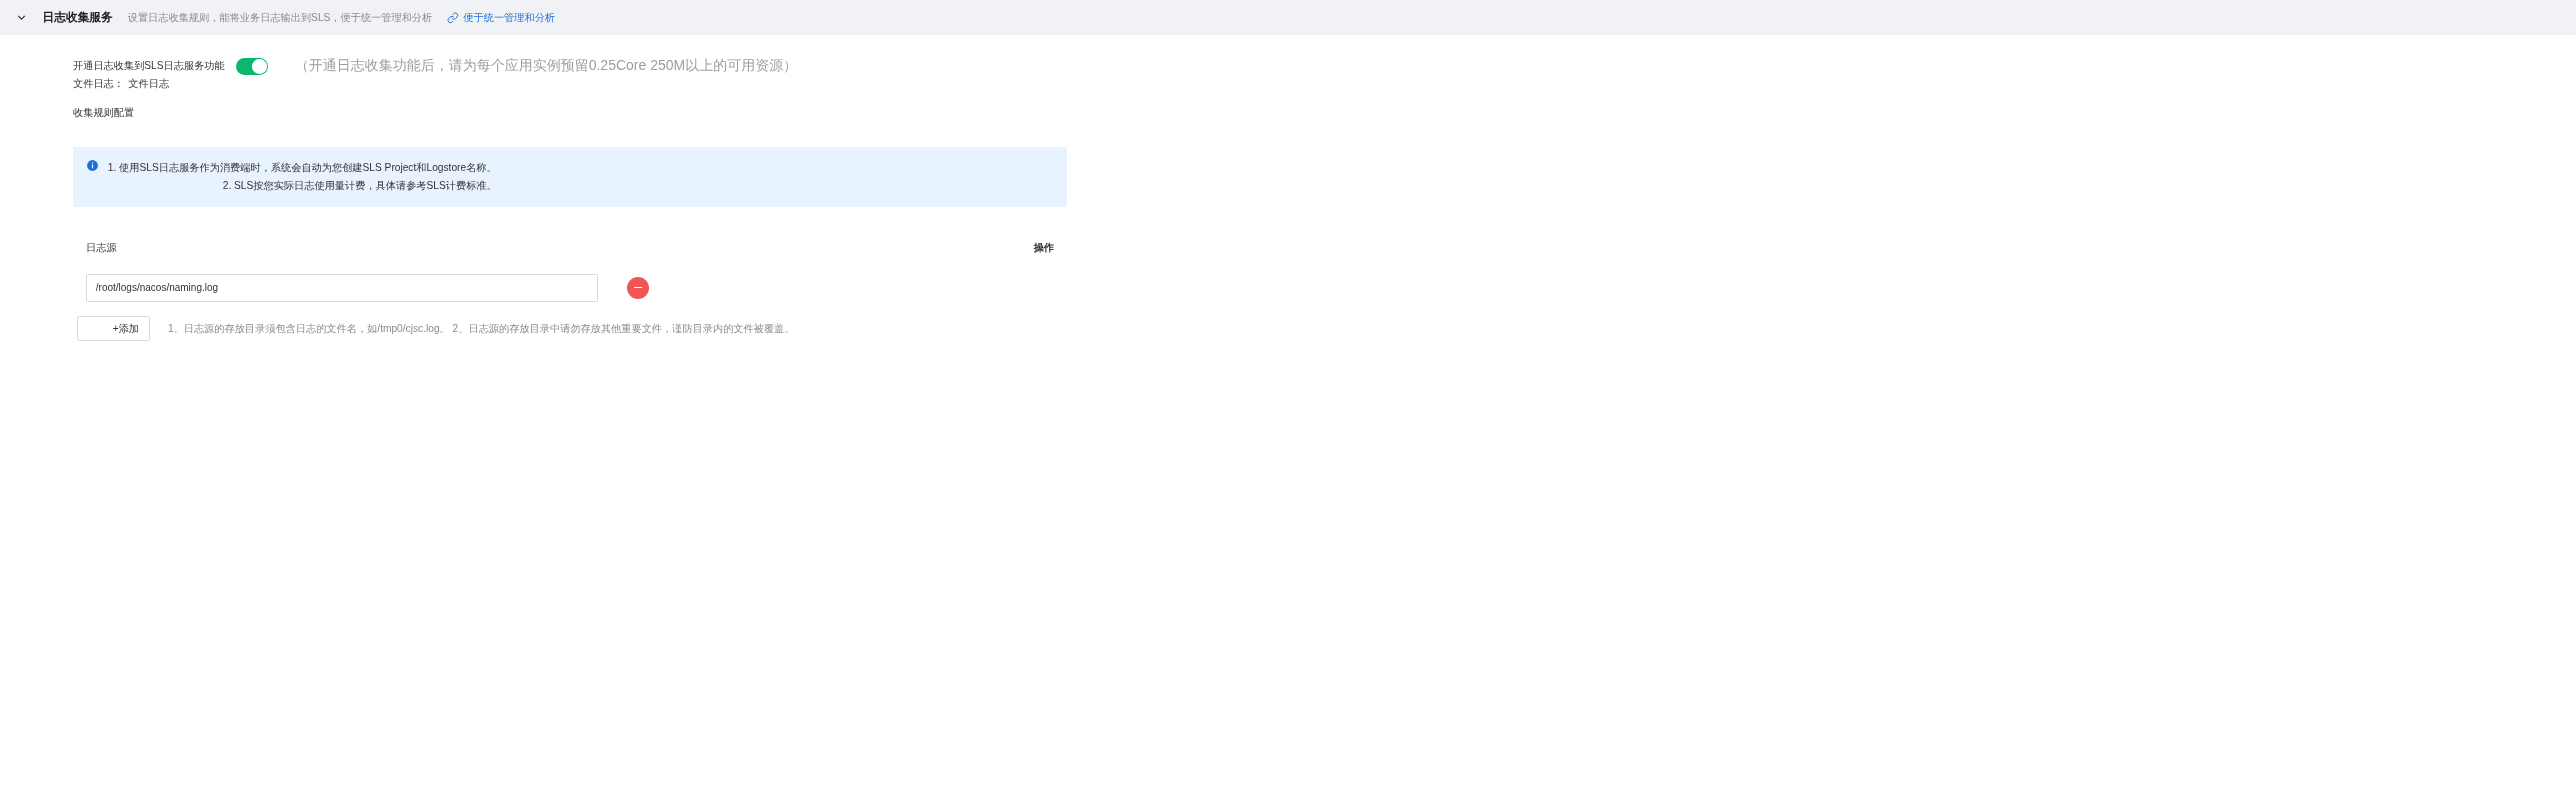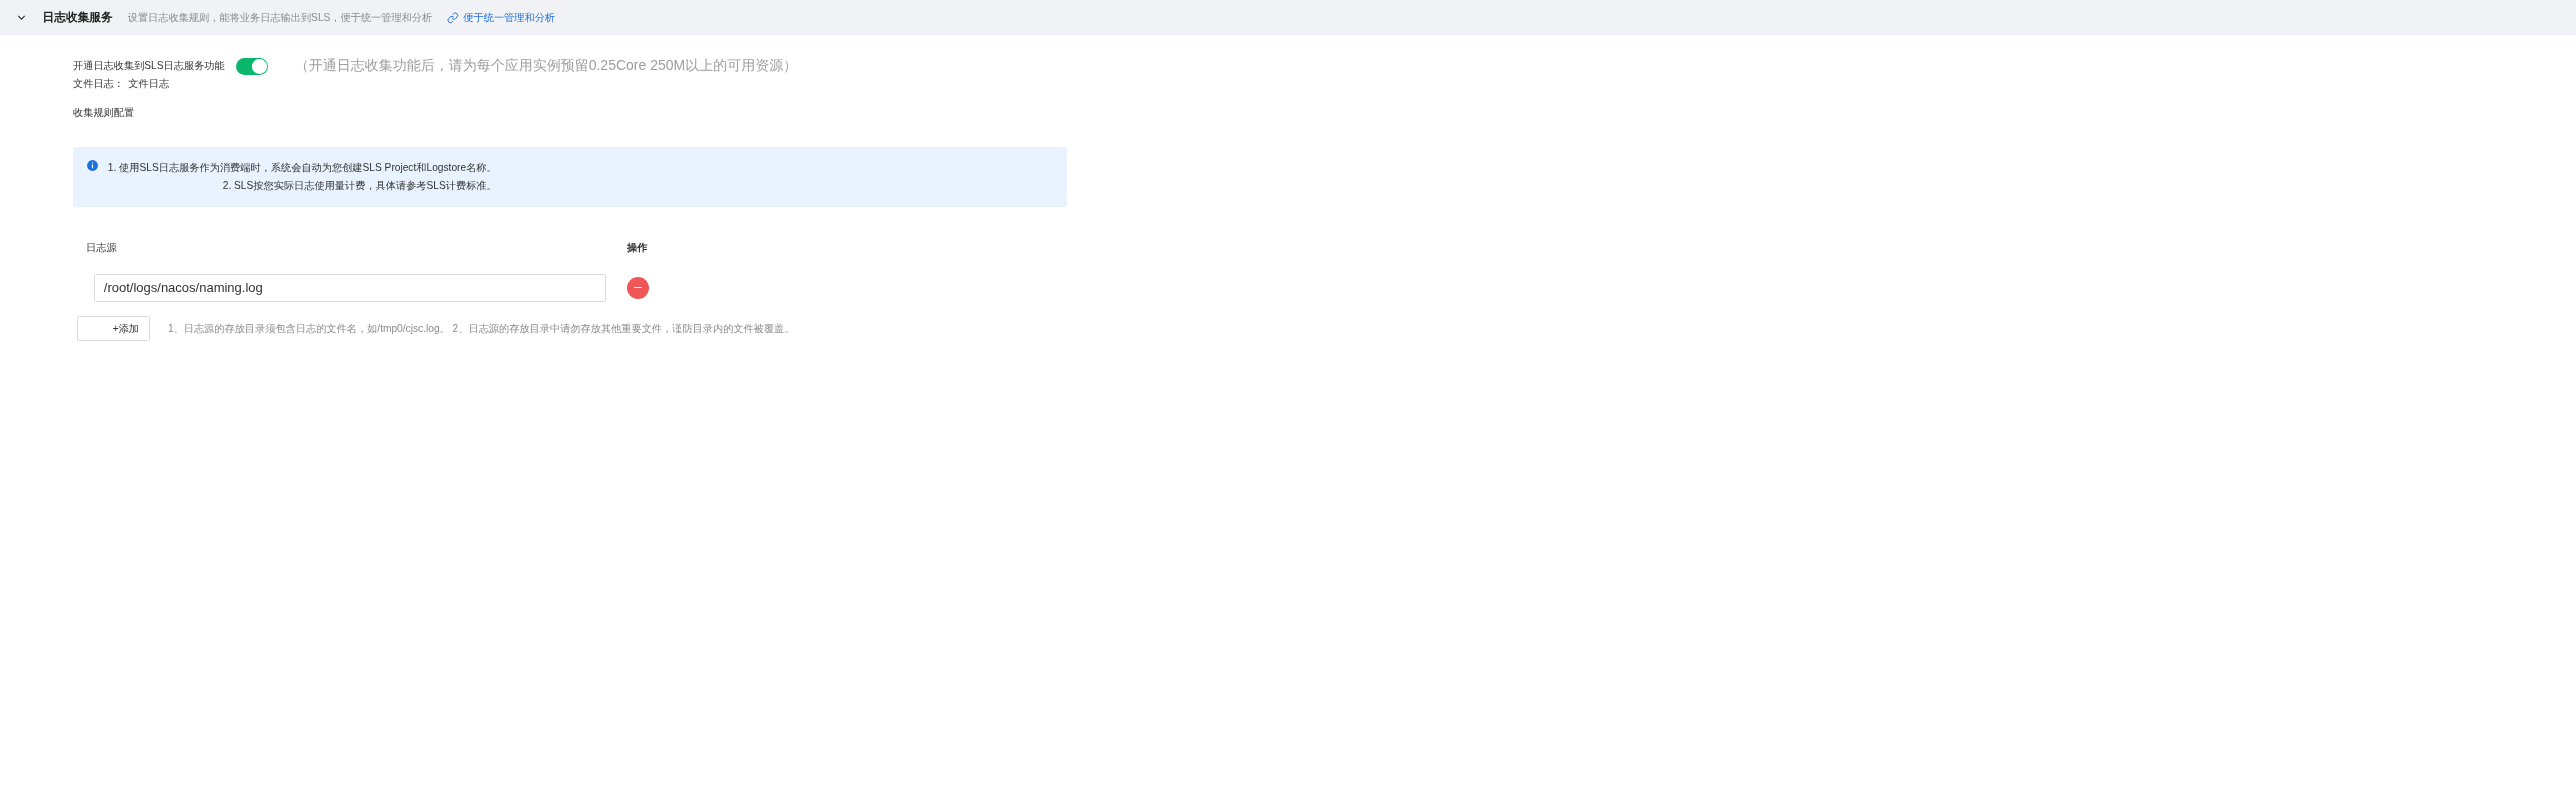--- a/index.html
+++ b/index.html
@@ -23,27 +23,27 @@
     .log-type-row { margin-bottom: 14.6px; font-size: 10.2px; color: #333; }
     .lt-label { margin-right: 4.4px; }
     
     .rule-label { font-size: 10.2px; color: #333; margin-bottom: 27px; }
     
     .info-box { background: #e9f3ff; border-radius: 1.5px; padding: 11.7px 13px; display: flex; gap: 8.8px; margin-bottom: 22px; }
     .info-icon { width: 13px; height: 13px; flex-shrink: 0; margin-top: 0.7px; }
     .info-text { color: #333; line-height: 1.8; font-size: 10.2px; text-align: right; }
     
     .table { width: 100%; }
-    .table-header { display: flex; padding: 11.7px 13px; }
+    .table-header { display: flex; padding: 11.7px 13px; justify-content: space-between; }
     .th-source { flex: 0 0 541px; font-size: 10.2px; color: #333; font-weight: 400; }
     .th-action { font-size: 10.2px; color: #333; font-weight: 700; }
     .table-row { display: flex; align-items: center; padding: 7.3px 13px; }
     .td-source { flex: 0 0 541px; }
     .td-action { }
-    .source-input { width: 512px; height: 28px; border: 0.7px solid #d9d9d9; border-radius: 1.5px; padding: 0 8.8px; font-size: 13px; color: #333; outline: none; margin-left: 8px; }
+    .source-input { width: 512px; height: 28px; border: 0.7px solid #d9d9d9; border-radius: 1.5px; padding: 0 8.8px; font-size: 10px; color: #333; outline: none; }
     .remove-btn { width: 22px; height: 22px; border-radius: 50%; background: #f05656; display: inline-flex; align-items: center; justify-content: center; cursor: pointer; }
     .remove-btn-line { width: 8.8px; height: 1.5px; background: #fff; }
     
     .footer-row { display: flex; align-items: center; gap: 17.5px; padding: 7.3px 4.4px; }
     .add-btn { width: 73px; height: 25px; border: 0.7px solid #d9d9d9; background: #fff; font-size: 10.2px; color: #333; cursor: pointer; border-radius: 1.5px; padding-left: 24px; }
     .footer-hint { color: #8a8a8a; font-size: 10.2px; }
   </style>
 </head>
 <body>
 

